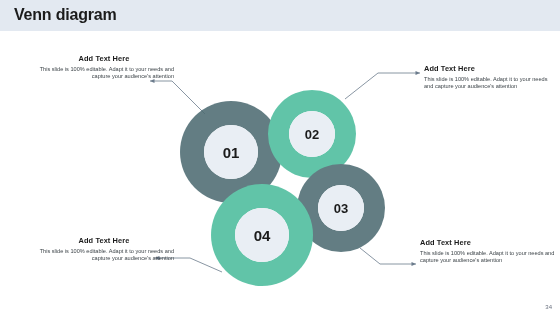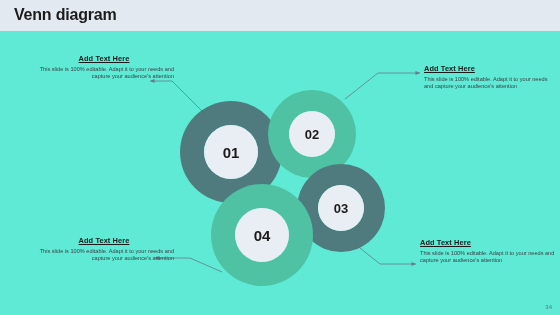--- a/index.html
+++ b/index.html
@@ -4,21 +4,21 @@
 <style>
   html,body{margin:0;padding:0;}
   body{
     width:560px;height:315px;overflow:hidden;
     background:#e7ecf3;
     font-family:"Liberation Sans", sans-serif;
     position:relative;
   }
   #slide{
     position:absolute;inset:0;
-    background:#5eead4;
+    background:#ffffff;
   }
   
   #header-band{
     position:absolute;left:0;top:0;width:560px;height:31px;
     background:#e3e9f1;
   }
   #page-title{
     position:absolute;left:14px;top:6px;
     font-size:16px;font-weight:bold;color:#1b1b1b;
     letter-spacing:-0.2px;
@@ -27,21 +27,20 @@
   
   #venn-svg{
     position:absolute;left:0;top:0;width:560px;height:315px;
   }
   
   .callout{position:absolute;}
   .callout .c-title{
     font-size:7.4px;font-weight:bold;color:#1b1b1b;
     margin:0 0 2.5px 0;line-height:9px;
     letter-spacing:0.1px;
-    text-decoration:underline;
   }
   .callout .c-body{
     font-size:5.6px;color:#3d4449;line-height:7.4px;
     margin:0;
   }
 
   #callout-tl{left:34px;top:54px;width:140px;}
   #callout-tl .c-title{text-align:center;}
   #callout-tl .c-body{text-align:right;}
 

